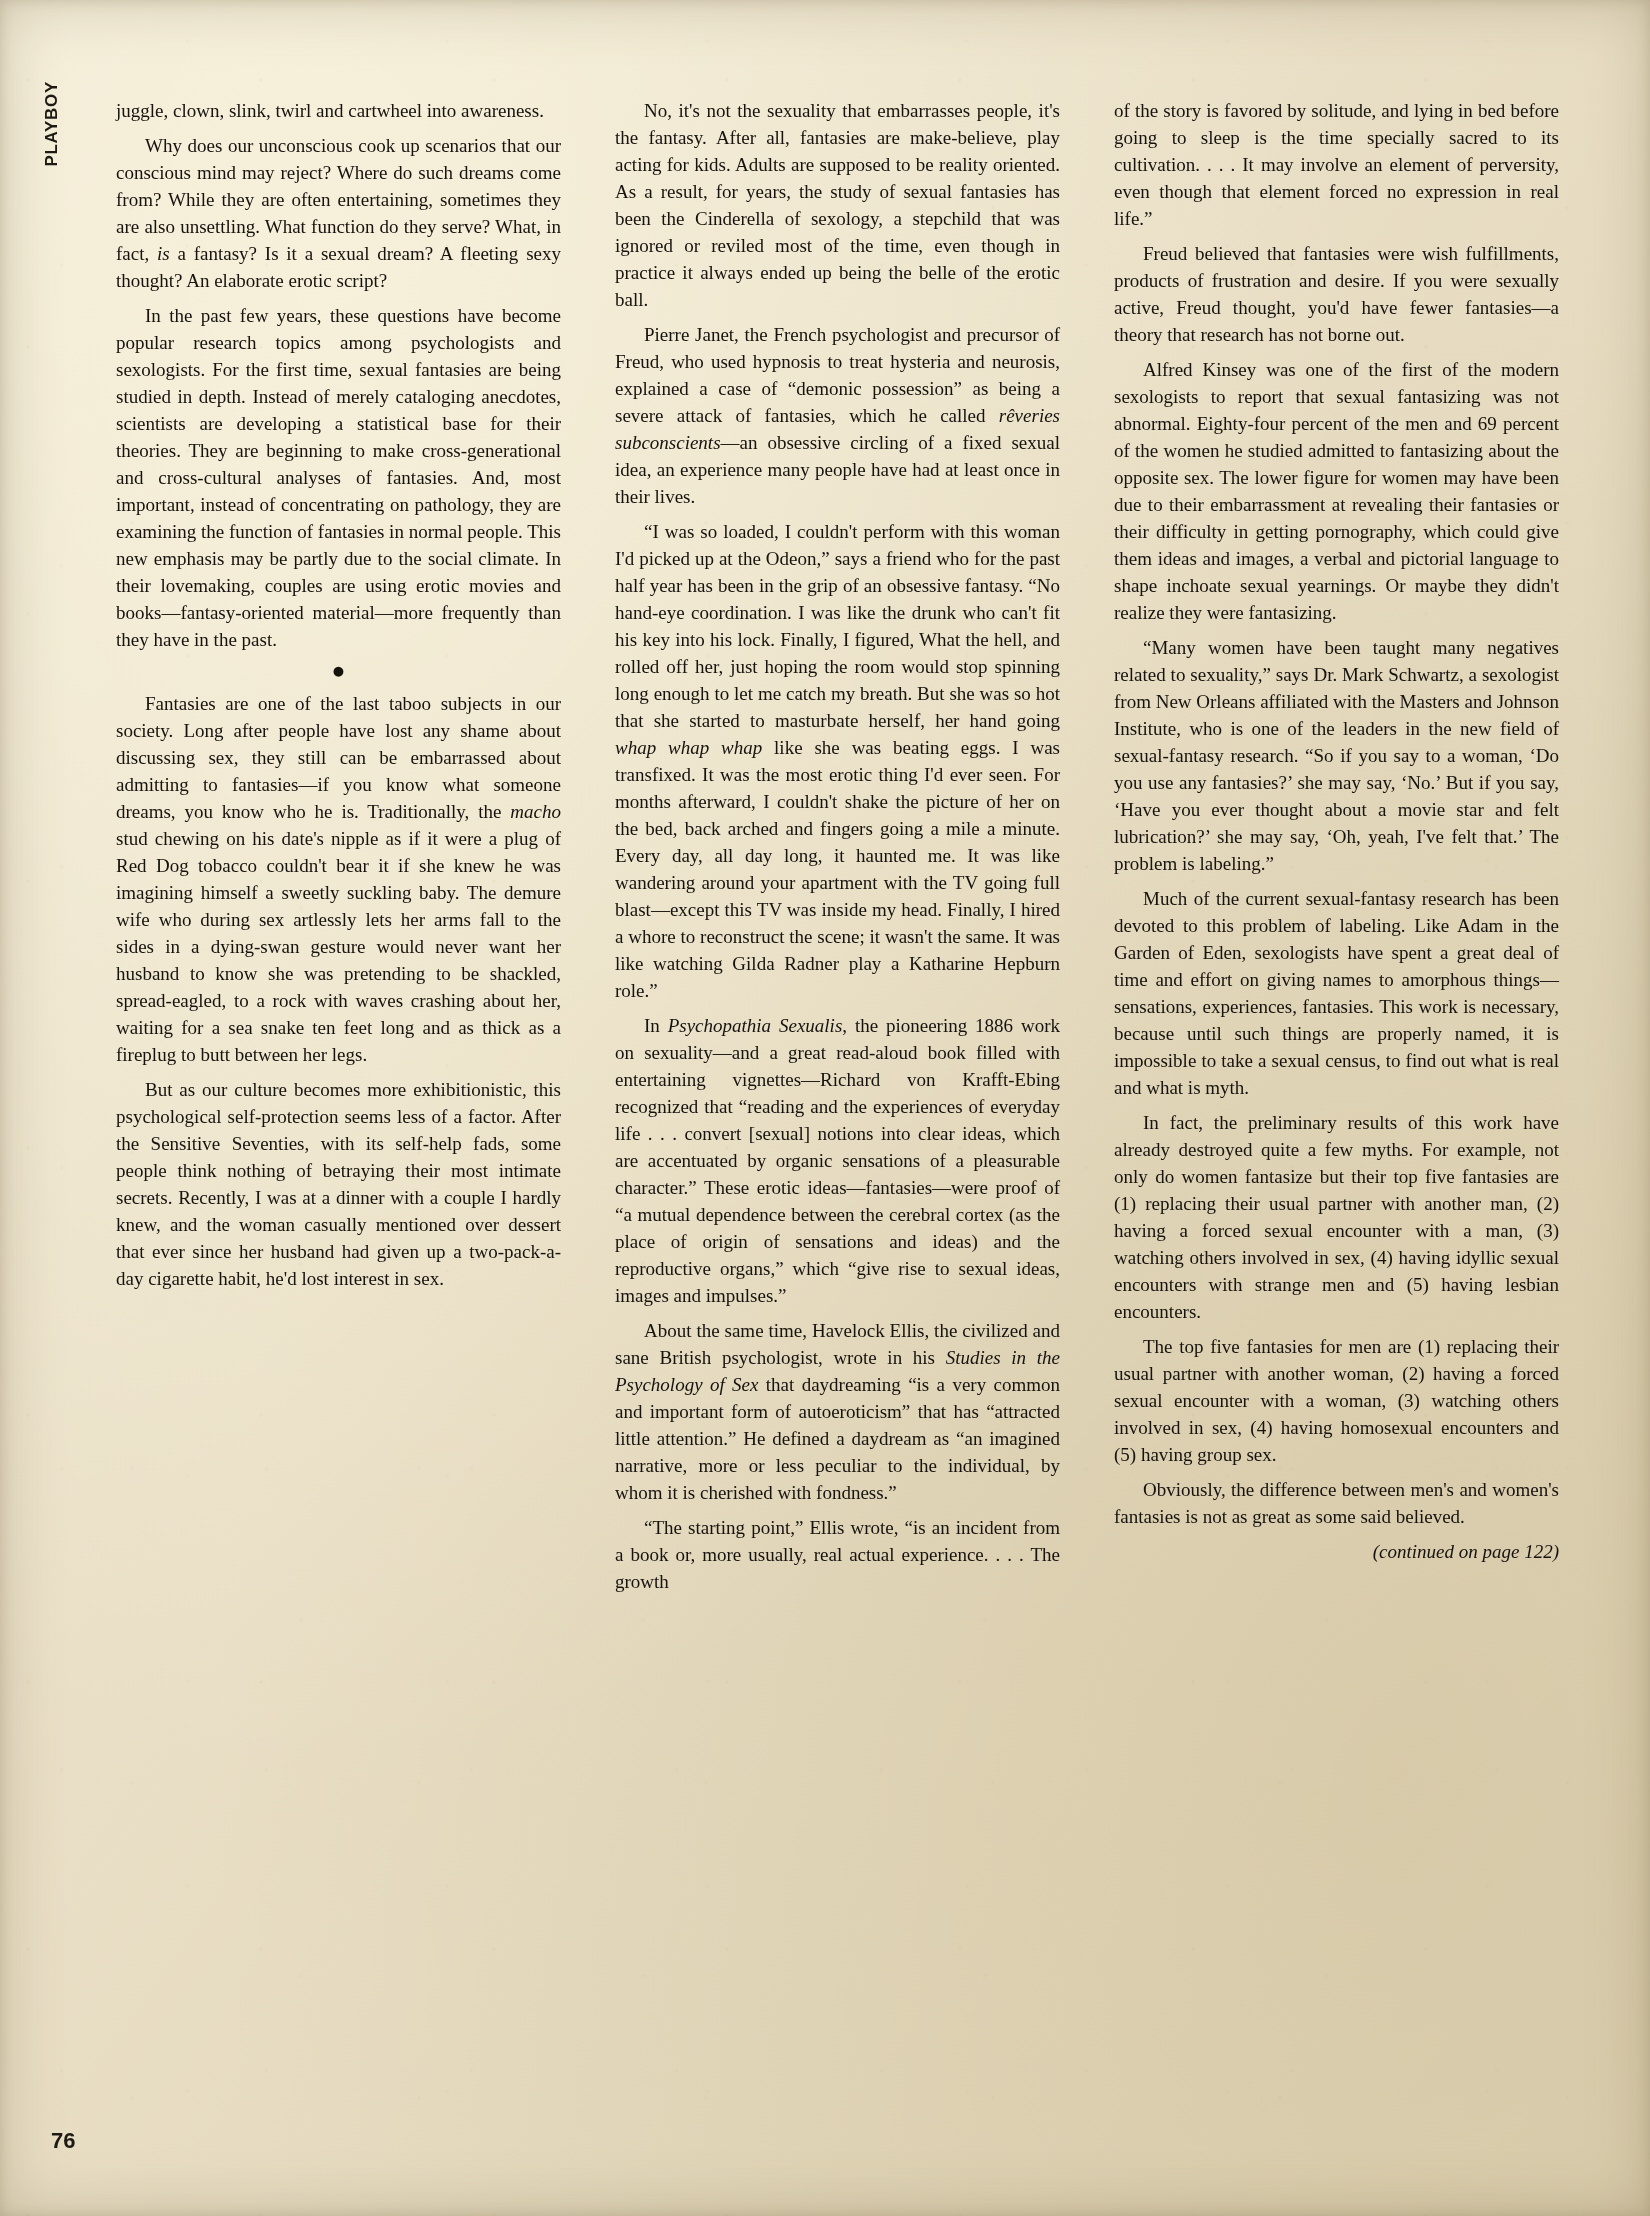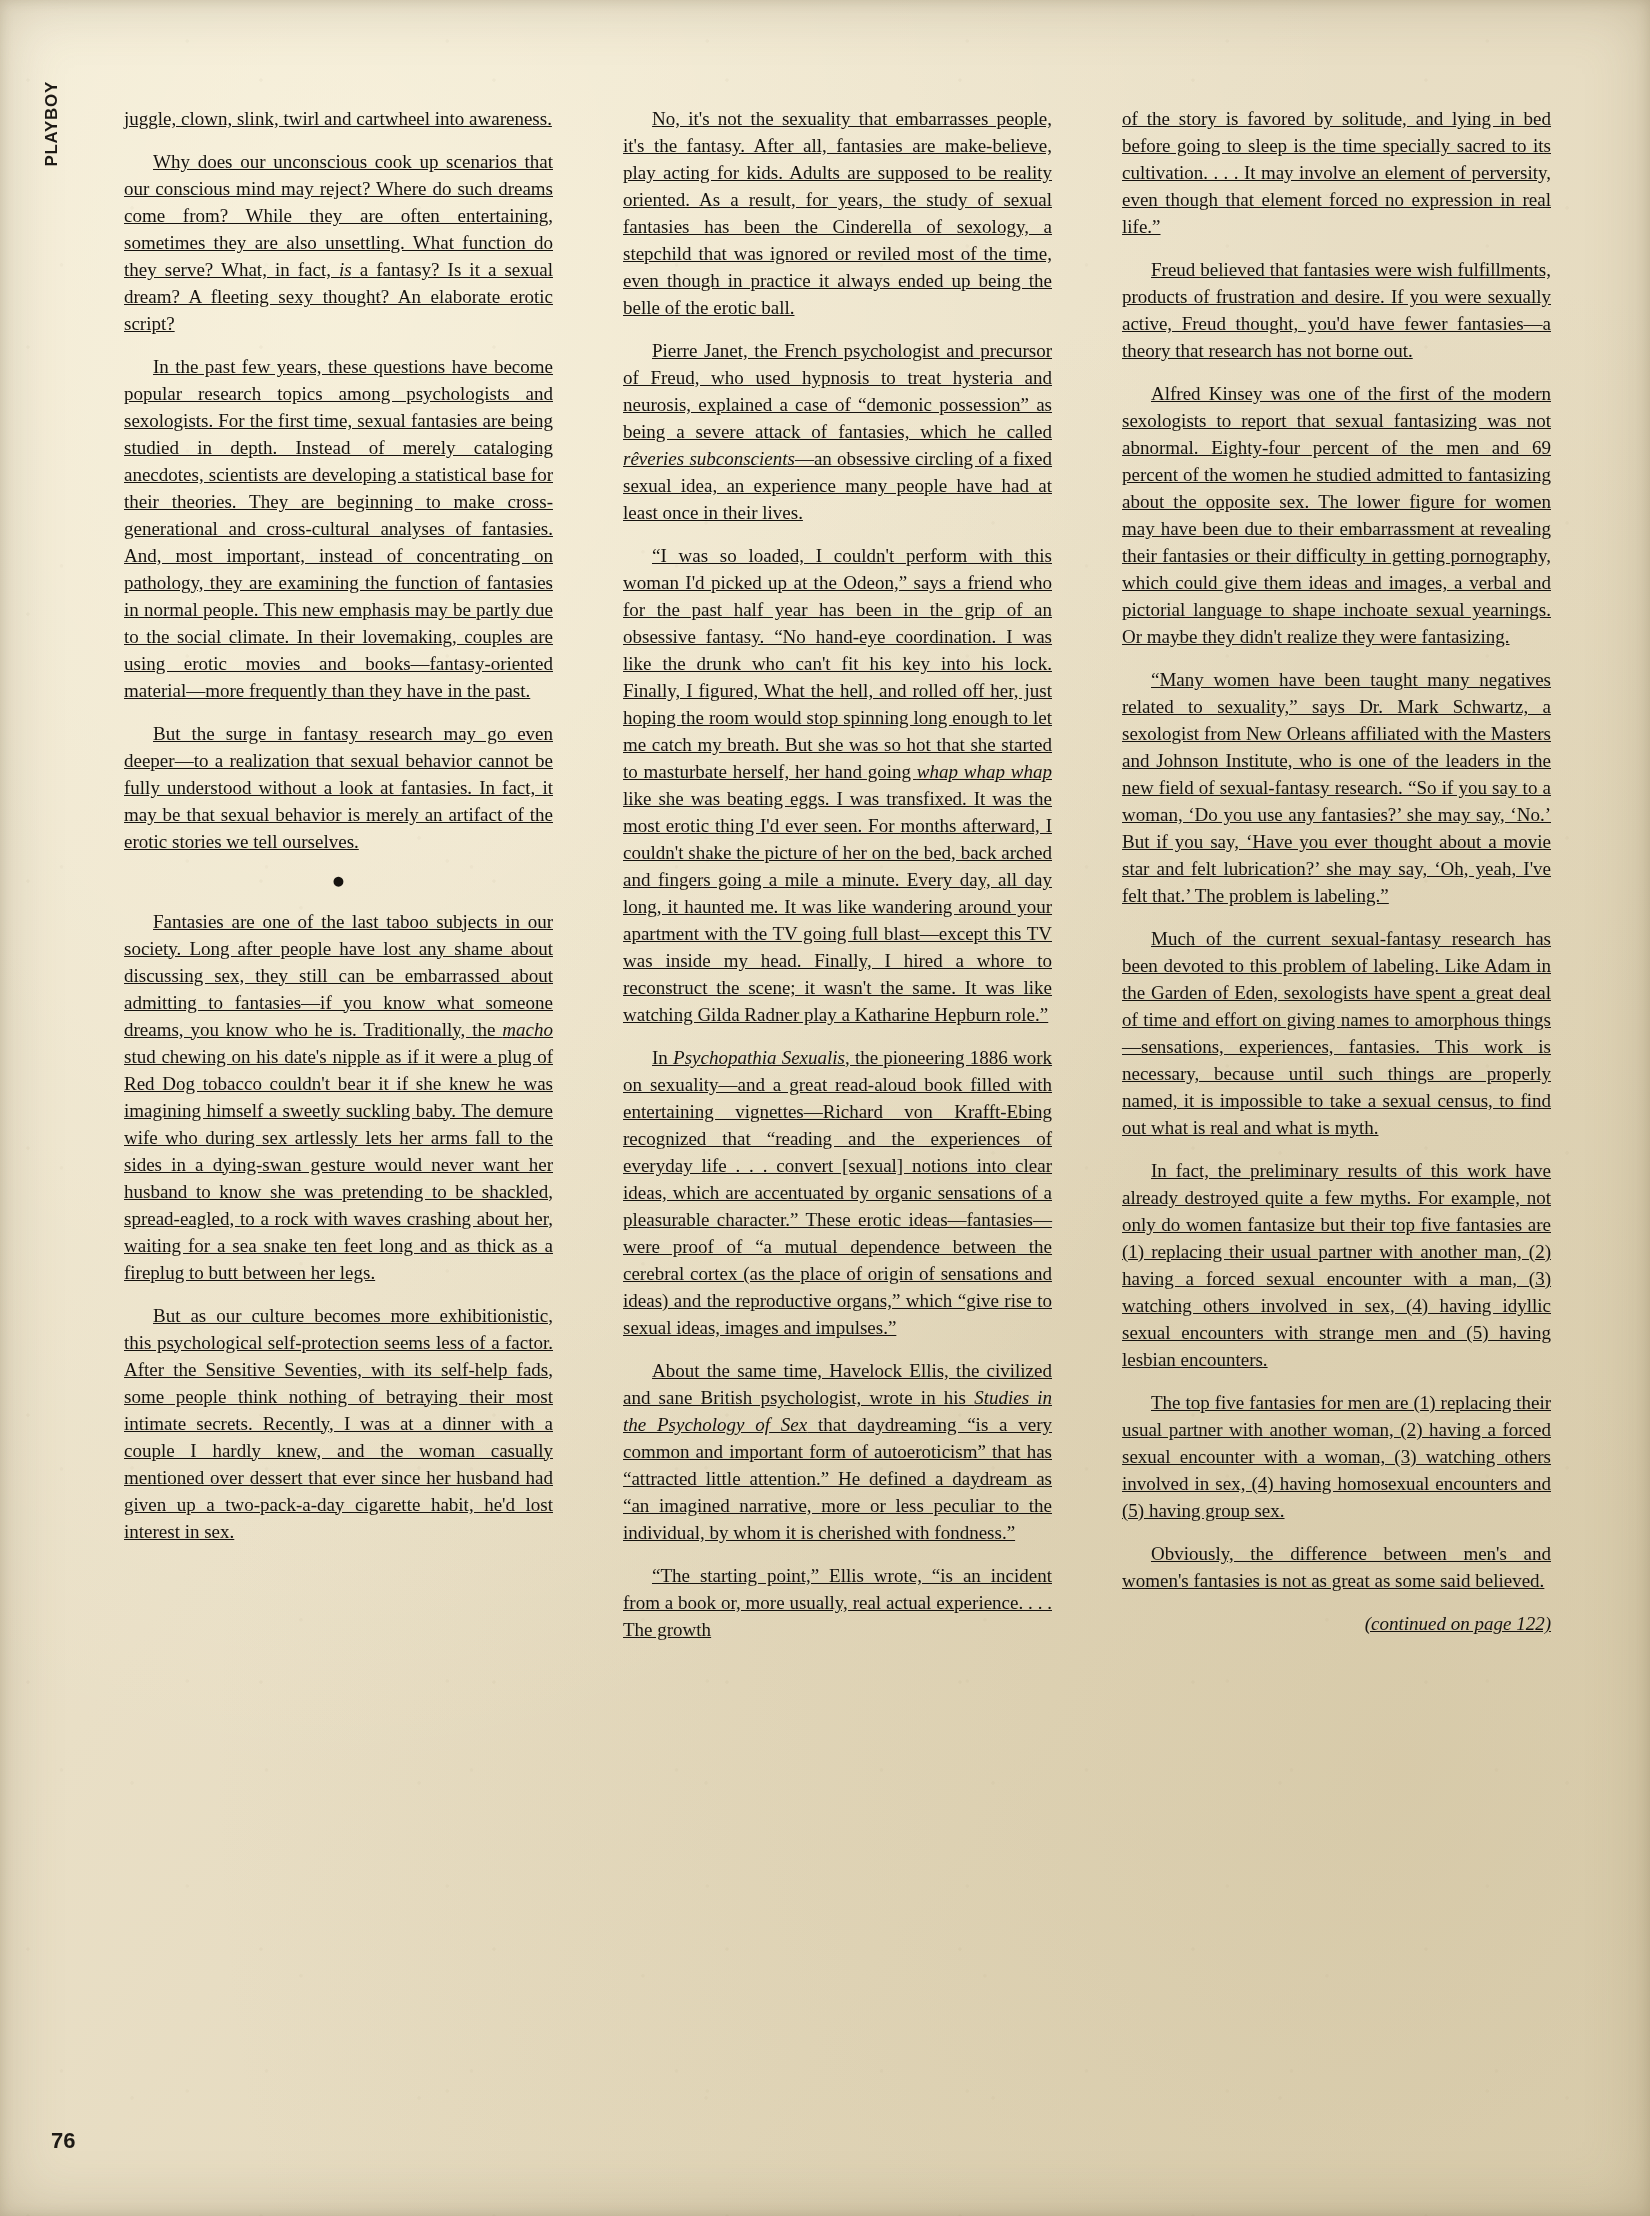--- a/index.html
+++ b/index.html
@@ -83,23 +83,22 @@
   .col {
     width: 472px;
     font-size: 19px;
     line-height: 27px;
     color: #16130f;
     text-align: justify;
     text-justify: inter-word;
     hyphens: manual;
   }
   .col p {
-    margin: 16px;
+    margin: 8px;
     text-indent: 29px;
-    text-decoration: underline;
   }
   .col p.noindent {
     text-indent: 0;
   }
   .dinkus {
     text-align: center;
     margin: 6.8px 0 5.5px 0;
     line-height: 20.5px;
     font-size: 23px;
     text-indent: 0;
@@ -117,21 +116,20 @@
 <div class="page">
   <div class="grain"></div>
 
   <div class="running-head">PLAYBOY</div>
 
   <div class="columns">
     <div class="col" id="col-1">
         <p class="noindent">juggle, clown, slink, twirl and cartwheel into awareness.</p>
         <p>Why does our unconscious cook up scenarios that our conscious mind may reject? Where do such dreams come from? While they are often entertaining, sometimes they are also unsettling. What function do they serve? What, in fact, <i>is</i> a fantasy? Is it a sexual dream? A fleeting sexy thought? An elaborate erotic script?</p>
         <p>In the past few years, these questions have become popular research topics among psychologists and sexologists. For the first time, sexual fantasies are being studied in depth. Instead of merely cataloging anecdotes, scientists are developing a statistical base for their theories. They are beginning to make cross-generational and cross-cultural analyses of fantasies. And, most important, instead of concentrating on pathology, they are examining the function of fantasies in normal people. This new emphasis may be partly due to the social climate. In their lovemaking, couples are using erotic movies and books—fantasy-oriented material—more frequently than they have in the past.</p>
-        <p>But the surge in fantasy research may go even deeper—to a realization that sexual behavior cannot be fully understood without a look at fantasies. In fact, it may be that sexual behavior is merely an artifact of the erotic stories we tell ourselves.</p>
         <div class="dinkus">●</div>
         <p>Fantasies are one of the last taboo subjects in our society. Long after people have lost any shame about discussing sex, they still can be embarrassed about admitting to fantasies—if you know what someone dreams, you know who he is. Traditionally, the <i>macho</i> stud chewing on his date's nipple as if it were a plug of Red Dog tobacco couldn't bear it if she knew he was imagining himself a sweetly suckling baby. The demure wife who during sex artlessly lets her arms fall to the sides in a dying-swan gesture would never want her husband to know she was pretending to be shackled, spread-eagled, to a rock with waves crashing about her, waiting for a sea snake ten feet long and as thick as a fireplug to butt between her legs.</p>
         <p>But as our culture becomes more exhibitionistic, this psychological self-protection seems less of a factor. After the Sensitive Seventies, with its self-help fads, some people think nothing of betraying their most intimate secrets. Recently, I was at a dinner with a couple I hardly knew, and the woman casually mentioned over dessert that ever since her husband had given up a two-pack-a-day cigarette habit, he'd lost interest in sex.</p>
       </div>
     <div class="col" id="col-2">
         <p>No, it's not the sexuality that embarrasses people, it's the fantasy. After all, fantasies are make-believe, play acting for kids. Adults are supposed to be reality oriented. As a result, for years, the study of sexual fantasies has been the Cinderella of sexology, a stepchild that was ignored or reviled most of the time, even though in practice it always ended up being the belle of the erotic ball.</p>
         <p>Pierre Janet, the French psychologist and precursor of Freud, who used hypnosis to treat hysteria and neurosis, explained a case of “demonic possession” as being a severe attack of fantasies, which he called <i>rêveries subconscients</i>—an obsessive circling of a fixed sexual idea, an experience many people have had at least once in their lives.</p>
         <p>“I was so loaded, I couldn't perform with this woman I'd picked up at the Odeon,” says a friend who for the past half year has been in the grip of an obsessive fantasy. “No hand-eye coordination. I was like the drunk who can't fit his key into his lock. Finally, I figured, What the hell, and rolled off her, just hoping the room would stop spinning long enough to let me catch my breath. But she was so hot that she started to masturbate herself, her hand going <i>whap whap whap</i> like she was beating eggs. I was transfixed. It was the most erotic thing I'd ever seen. For months afterward, I couldn't shake the picture of her on the bed, back arched and fingers going a mile a minute. Every day, all day long, it haunted me. It was like wandering around your apartment with the TV going full blast—except this TV was inside my head. Finally, I hired a whore to reconstruct the scene; it wasn't the same. It was like watching Gilda Radner play a Katharine Hepburn role.”</p>
         <p>In <i>Psychopathia Sexualis</i>, the pioneering 1886 work on sexuality—and a great read-aloud book filled with entertaining vignettes—Richard von Krafft-Ebing recognized that “reading and the experiences of everyday life . . . convert [sexual] notions into clear ideas, which are accentuated by organic sensations of a pleasurable character.” These erotic ideas—fantasies—were proof of “a mutual dependence between the cerebral cortex (as the place of origin of sensations and ideas) and the reproductive organs,” which “give rise to sexual ideas, images and impulses.”</p>
         <p>About the same time, Havelock Ellis, the civilized and sane British psychologist, wrote in his <i>Studies in the Psychology of Sex</i> that daydreaming “is a very common and important form of autoeroticism” that has “attracted little attention.” He defined a daydream as “an imagined narrative, more or less peculiar to the individual, by whom it is cherished with fondness.”</p>

